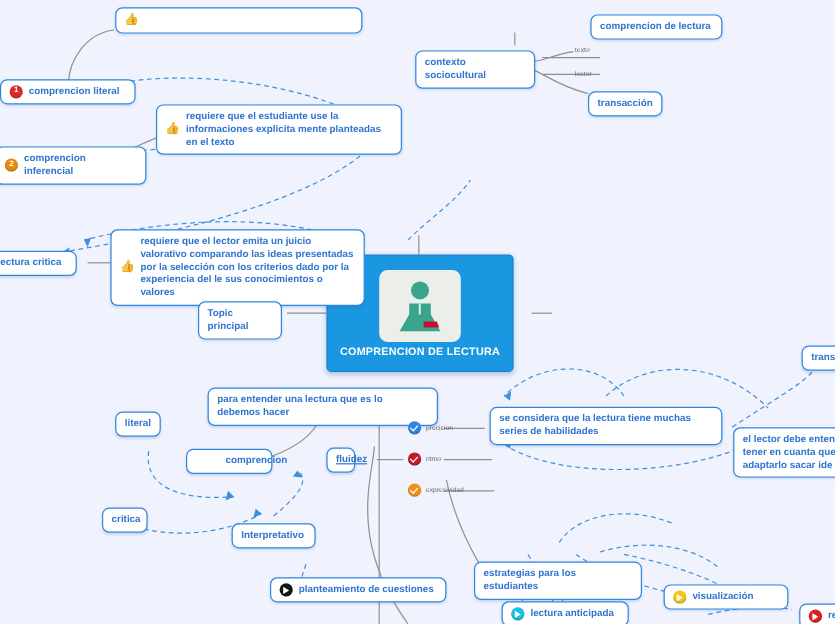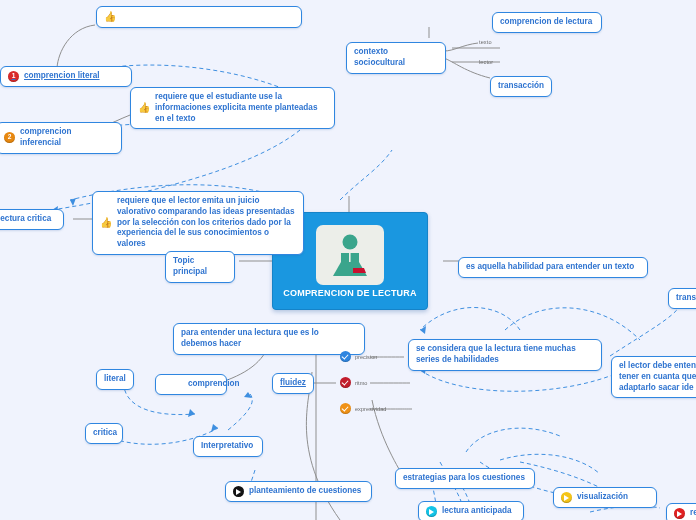--- a/index.html
+++ b/index.html
@@ -182,21 +182,21 @@
         <path d="M28 36 h11 l2 5 h-13 z" fill="#c8102e"></path>
       </svg>
     </div>
     <div class="txt">COMPRENCION DE LECTURA</div>
   </div>
 
   <div class="node" style="left:96px;top:6px;width:206px;">
     <span class="thumb">👍</span>
   </div>
 
-  <div class="node" style="left:0px;top:66px;width:132px;text-decoration:underline;">
+  <div class="node" style="left:0px;top:66px;width:113px;">
     <span class="badge red">1</span>
     <span class="txt">comprencion literal</span>
   </div>
 
   <div class="node" style="left:130px;top:87px;width:205px;">
     <span class="thumb">👍</span>
     <span class="txt">requiere que el estudiante use la informaciones explicita mente planteadas en el texto</span>
   </div>
 
   <div class="node" style="left:-4px;top:122px;width:126px;">
@@ -229,71 +229,68 @@
   </div>
 
   <div class="node" style="left:490px;top:76px;width:62px;">
     <span class="txt">transacción</span>
   </div>
 
   <div class="node" style="left:668px;top:288px;width:52px;">
     <span class="txt">transacción</span>
   </div>
 
-  <div class="node" style="left:458px;top:257px;width:190px;">
-    <span class="txt">es aquella habilidad  para entender un texto</span>
-  </div>
 
   <div class="node" style="left:408px;top:339px;width:194px;">
     <span class="txt">se considera que la lectura tiene  muchas series de habilidades</span>
   </div>
 
   <div class="node" style="left:611px;top:356px;width:110px;">
     <span class="txt">el lector debe entender tener en cuanta que adaptarlo  sacar ide</span>
   </div>
 
   <div class="node" style="left:173px;top:323px;width:192px;">
     <span class="txt">para entender una lectura que es lo debemos  hacer</span>
   </div>
 
   <div class="node" style="left:155px;top:374px;width:72px;padding-left:32px;">
     <span class="txt">comprencion</span>
   </div>
 
-  <div class="node" style="left:96px;top:369px;width:38px;">
+  <div class="node" style="left:96px;top:343px;width:38px;">
     <span class="txt">literal</span>
   </div>
 
   <div class="node" style="left:85px;top:423px;width:38px;">
     <span class="txt">critica</span>
   </div>
 
   <div class="node" style="left:193px;top:436px;width:70px;align-items:center;">
     <span class="txt">Interpretativo</span>
   </div>
 
-  <div class="node" style="left:272px;top:373px;width:42px;text-decoration:underline;">
+  <div class="node" style="left:272px;top:373px;width:24px;text-decoration:underline;">
     <span class="txt">fluidez</span>
   </div>
 
   <div style="position:absolute;left:340px;top:351px;display:flex;align-items:center;gap:4px;">
     <span class="chk blue"></span>
     <span class="small-lbl">precision</span>
   </div>
   <div style="position:absolute;left:340px;top:377px;display:flex;align-items:center;gap:4px;">
     <span class="chk red"></span>
     <span class="small-lbl">ritmo</span>
   </div>
   <div style="position:absolute;left:340px;top:403px;display:flex;align-items:center;gap:4px;">
     <span class="chk orange"></span>
     <span class="small-lbl">expresividad</span>
   </div>
 
   <div class="node" style="left:395px;top:468px;width:140px;">
-    <span class="txt">estrategias para los cuestiones</span>
+    <span class="txt">estrategias para los estudiantes</span>
   </div>
 
   <div class="node" style="left:225px;top:481px;width:147px;">
     <span class="dot black"></span>
     <span class="txt">planteamiento de cuestiones</span>
   </div>
 
   <div class="node" style="left:418px;top:501px;width:106px;">
     <span class="dot cyan"></span>
     <span class="txt">lectura anticipada</span>

